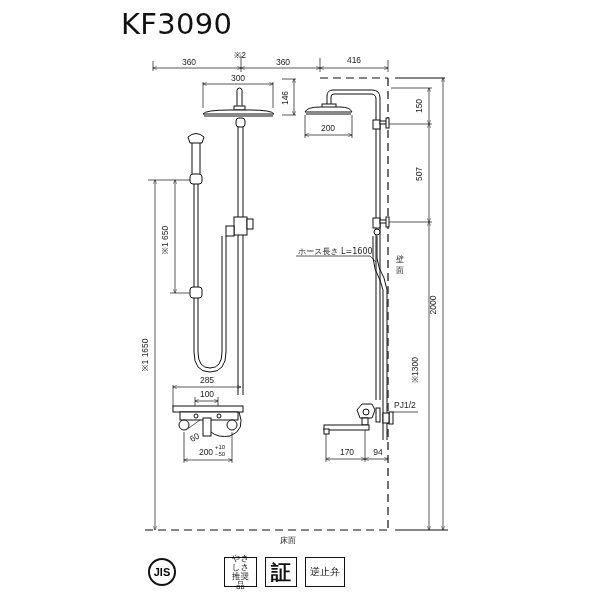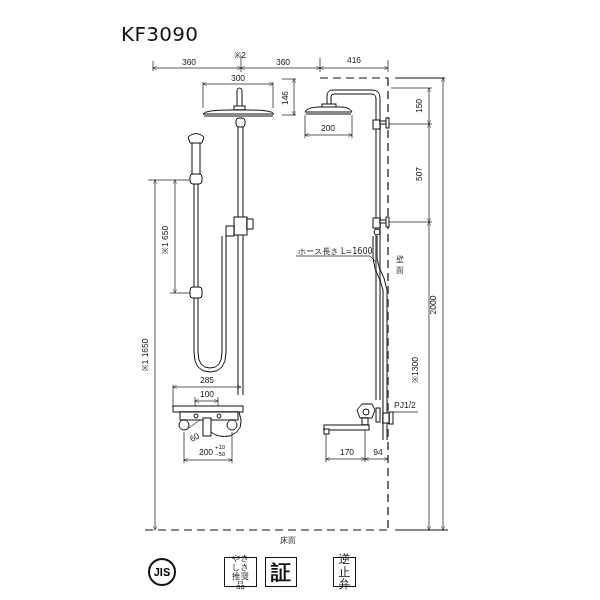--- a/index.html
+++ b/index.html
@@ -1,37 +1,37 @@
 <!DOCTYPE html>
 <html><head>
   <meta charset="utf-8">
   <style>
     html, body { margin: 0; padding: 0; background: #ffffff; }
     body { width: 600px; height: 600px; position: relative; overflow: hidden;
            font-family: "Liberation Sans", "DejaVu Sans", sans-serif; }
-    #title { position: absolute; left: 121px; top: 22px; font-size: 20px; color: #111;
+    #title { position: absolute; left: 121px; top: 7px; font-size: 29px; color: #111;
              font-family: "DejaVu Sans", "Liberation Sans", sans-serif; letter-spacing: 0.3px; }
     svg { position: absolute; left: 0; top: 0; }
     .dim { font-size: 8.5px; fill: #222; font-family: "Liberation Sans", sans-serif; }
     .dimsm { font-size: 6px; fill: #222; font-family: "Liberation Sans", sans-serif; }
     .jp { font-size: 8px; fill: #222; font-family: "DejaVu Sans", sans-serif; }
     .ln { stroke: #111; stroke-width: 1; fill: none; }
     .thin { stroke: #111; stroke-width: 0.7; fill: none; }
     .part { stroke: #111; stroke-width: 1; fill: #fff; }
     .dash { stroke: #111; stroke-width: 1.2; fill: none; stroke-dasharray: 8 5; }
     #badges { position: absolute; left: 148px; top: 557px; display: flex; align-items: center; gap: 8px; }
     .jis { width: 28px; height: 28px; border: 2.5px solid #111; border-radius: 50%;
            display: flex; align-items: center; justify-content: center; font-weight: bold;
            font-size: 11px; box-sizing: border-box; font-family: Liberation Sans, sans-serif; }
     .badge { border: 1.3px solid #111; height: 30px; display: flex; align-items: center;
              justify-content: center; box-sizing: border-box; padding: 0 3px; color: #111;
              font-family: "DejaVu Sans", sans-serif; line-height: 1.05; text-align: center; }
     .b1 { font-size: 8.5px; width: 33px; margin-left: 40px; }
     .b2 { font-size: 20px; font-weight: bold; width: 32px; }
-    .b3 { font-size: 12px; width: 23px; margin-left: 28px; }
+    .b3 { font-size: 10px; width: 40px; }
   </style>
 </head>
 <body>
 
 <div id="title">KF3090</div>
 
 <svg width="600" height="600" viewBox="0 0 600 600">
   <defs>
     <marker id="ar" viewBox="0 0 10 10" refX="9" refY="5" markerWidth="6" markerHeight="6" orient="auto-start-reverse">
       <path d="M0,1 L9,5 L0,9" fill="none" stroke="#111" stroke-width="1.2"></path>

